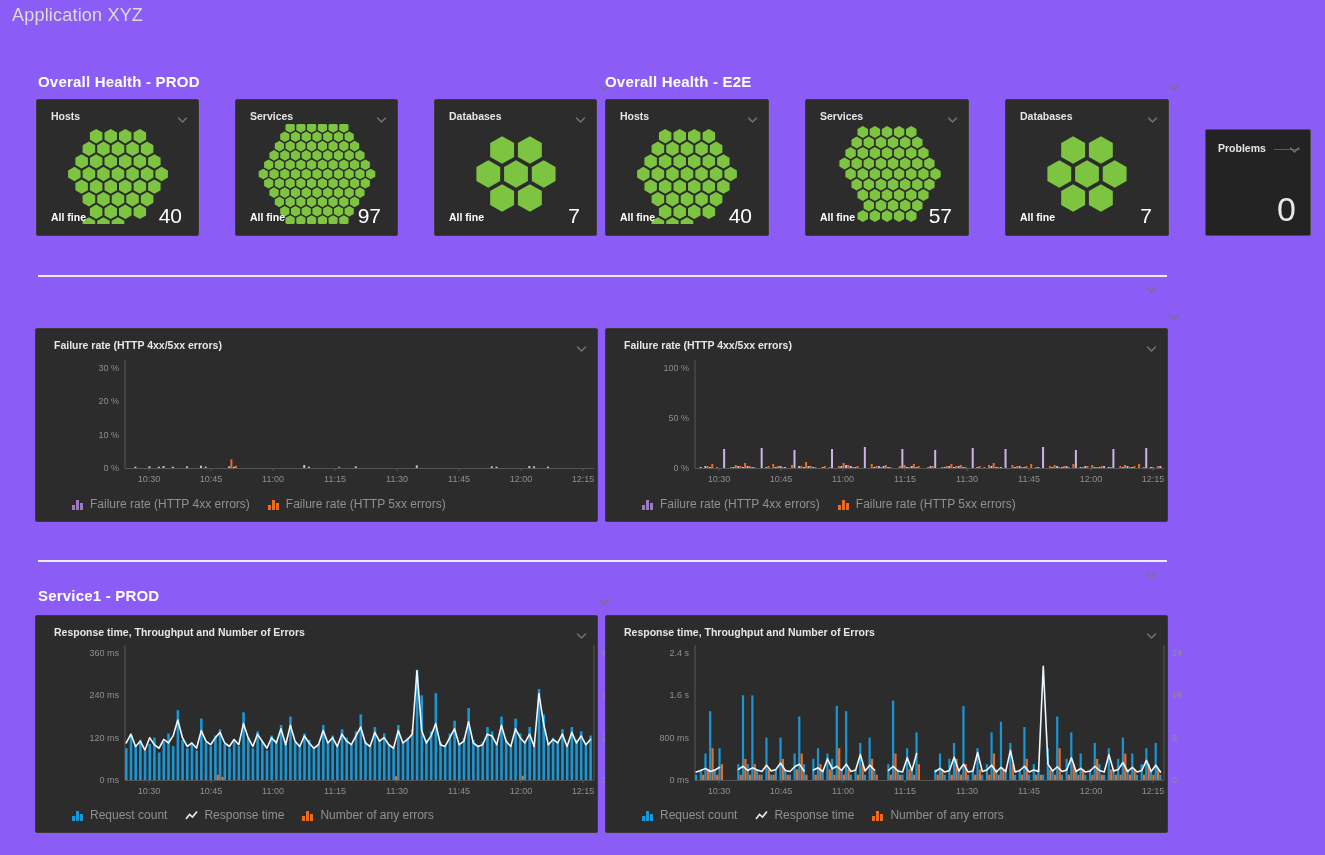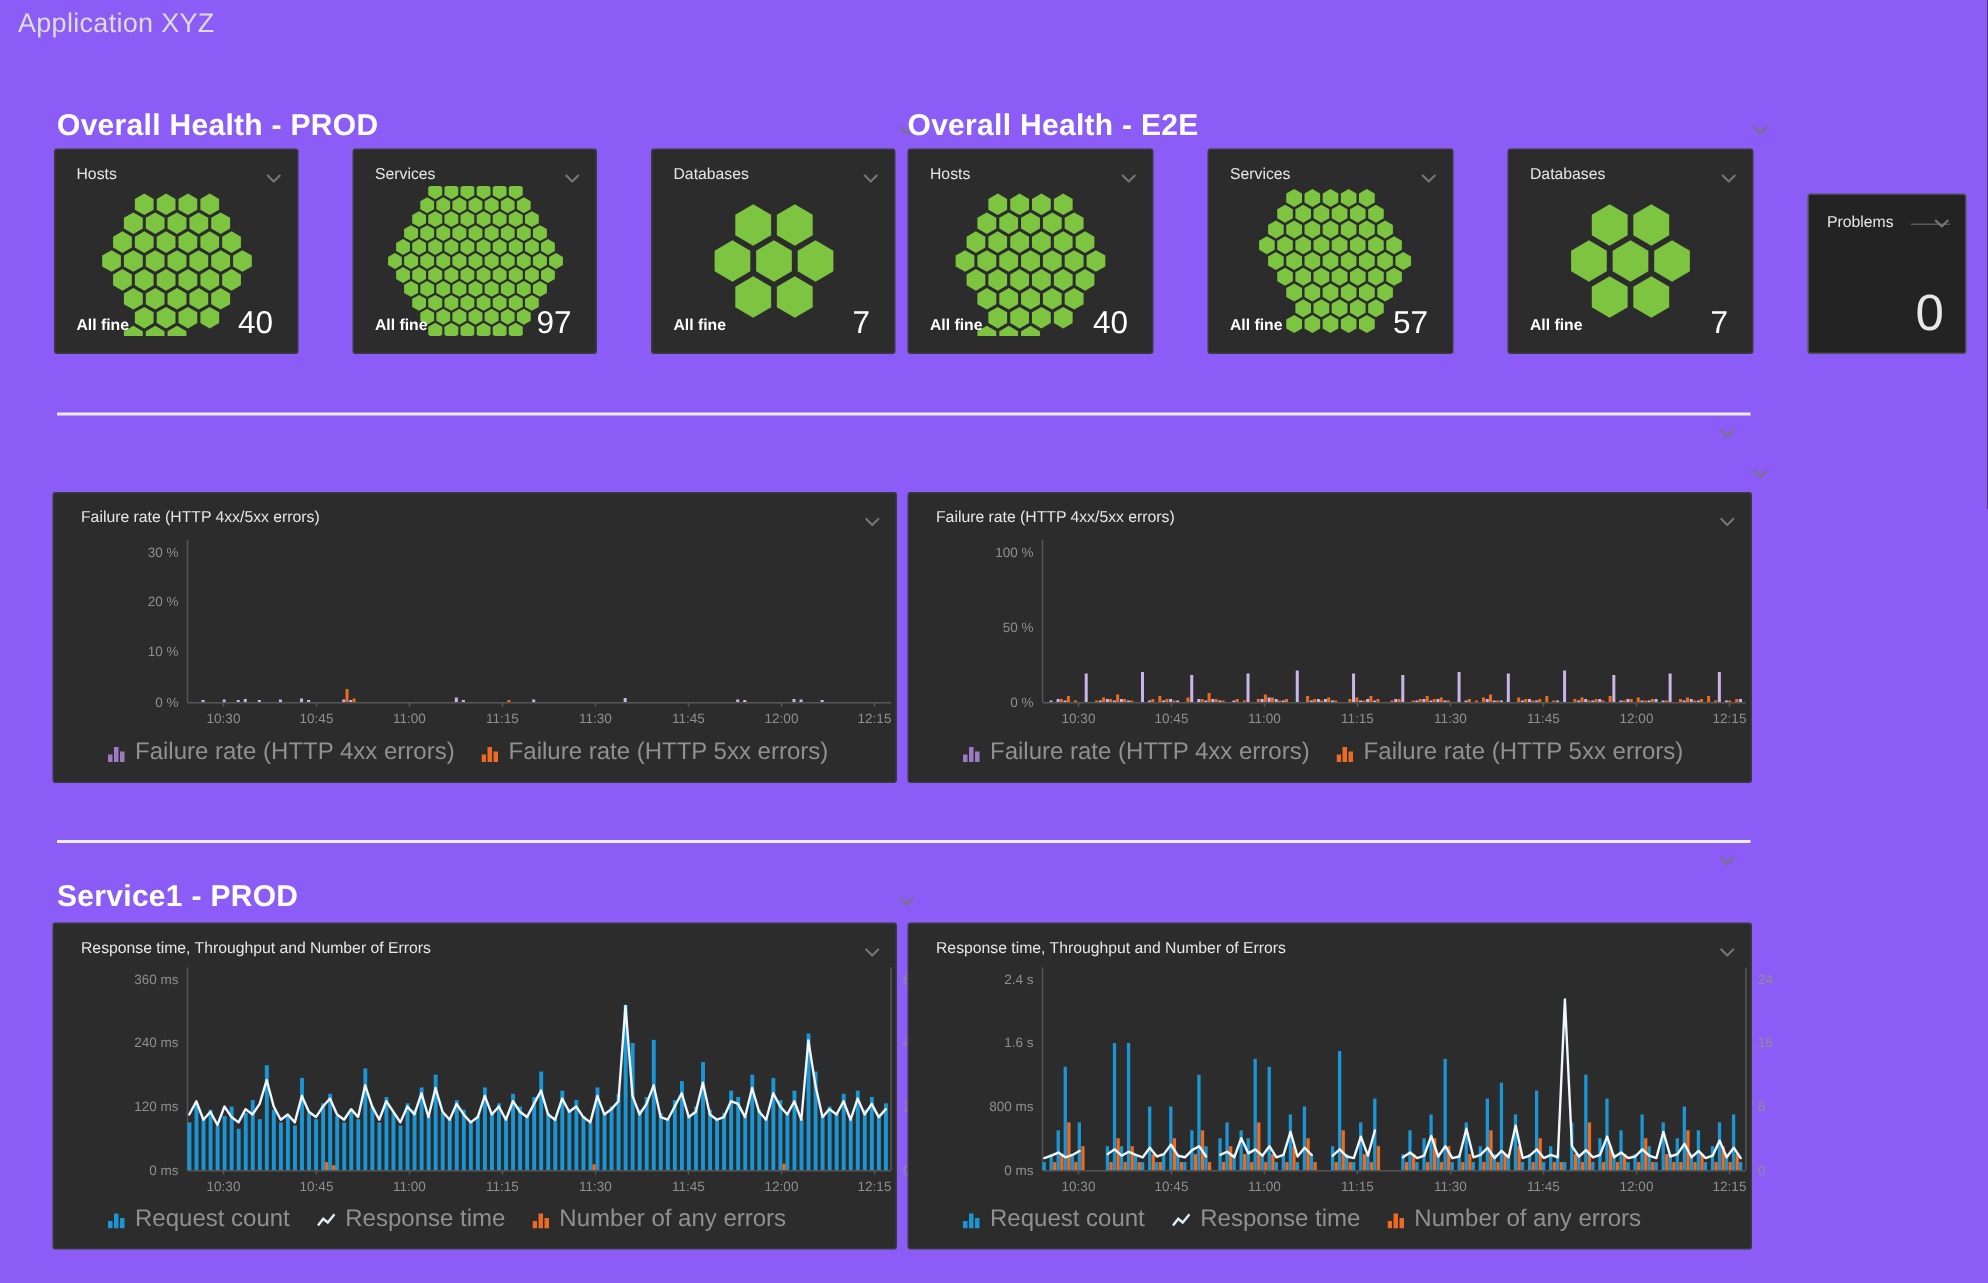--- a/index.html
+++ b/index.html
@@ -1,36 +1,36 @@
 <!DOCTYPE html>
 <html><head>
 <meta charset="utf-8">
 <style>
   html,body{margin:0;padding:0;background:#1b1b1b;width:1325px;height:855px;overflow:hidden;
     font-family:"Liberation Sans","DejaVu Sans",sans-serif;-webkit-font-smoothing:antialiased;}
   #stage{position:relative;width:1325px;height:855px;background:#8b5cf6;}
   .page-title{position:absolute;left:12px;top:5px;font-size:18px;color:#dcdcdc;font-weight:400;letter-spacing:.2px;}
   .section-header{position:absolute;height:20px;}
-  .section-header .txt{font-size:20px;font-weight:bold;color:#fff;letter-spacing:.2px;}
+  .section-header .txt{font-size:15px;font-weight:bold;color:#fff;letter-spacing:.2px;}
   .section-header .chev{position:absolute;right:-14px;top:5px;}
   .tile{position:absolute;background:#2c2c2c;border:1px solid #3a3a3a;border-radius:2px;box-sizing:border-box;}
-  .tile-label{position:absolute;left:14px;top:10px;font-size:10.5px;font-weight:normal;color:#e6e6e6;}
+  .tile-label{position:absolute;left:14px;top:10px;font-size:10.5px;font-weight:bold;color:#e6e6e6;}
   .tile .chev{position:absolute;right:10px;top:10px;}
   .hive{position:absolute;left:50%;top:24px;transform:translateX(-50%);}
   .tile-status{position:absolute;left:14px;bottom:12px;font-size:10.5px;font-weight:bold;color:#fff;}
   .tile-count{position:absolute;right:16px;bottom:7px;font-size:21px;font-weight:300;color:#fff;}
   .problems-tile{background:#232323;border:1px solid #4d4d4d;}
   .problems-dash{position:absolute;left:68px;top:19px;width:26px;height:1px;background:#5a5a5a;}
   .problems-count{position:absolute;right:14px;bottom:6px;font-size:34px;font-weight:200;color:#e8e8e8;}
   .divider{position:absolute;height:2px;background:#ececec;}
   .divider-chev{position:absolute;}
   .chart-tile .tile-label{left:18px;}
   .chart-canvas{position:absolute;left:0;top:0;padding-left:35px;}
   .legend{position:absolute;left:36px;bottom:10px;display:flex;gap:18px;align-items:center;}
-  .legend-item{display:flex;gap:6px;align-items:center;font-size:16px;color:#909090;}
+  .legend-item{display:flex;gap:6px;align-items:center;font-size:12px;color:#909090;}
   svg text{font-size:9px;fill:#8f8f8f;font-family:"Liberation Sans","DejaVu Sans",sans-serif;}
 </style>
 </head>
 <body>
 
 <div id="stage">
 
   <div class="page-title">Application XYZ</div>
 
   <div class="section-header" style="left:38px;top:73px;width:558px">

